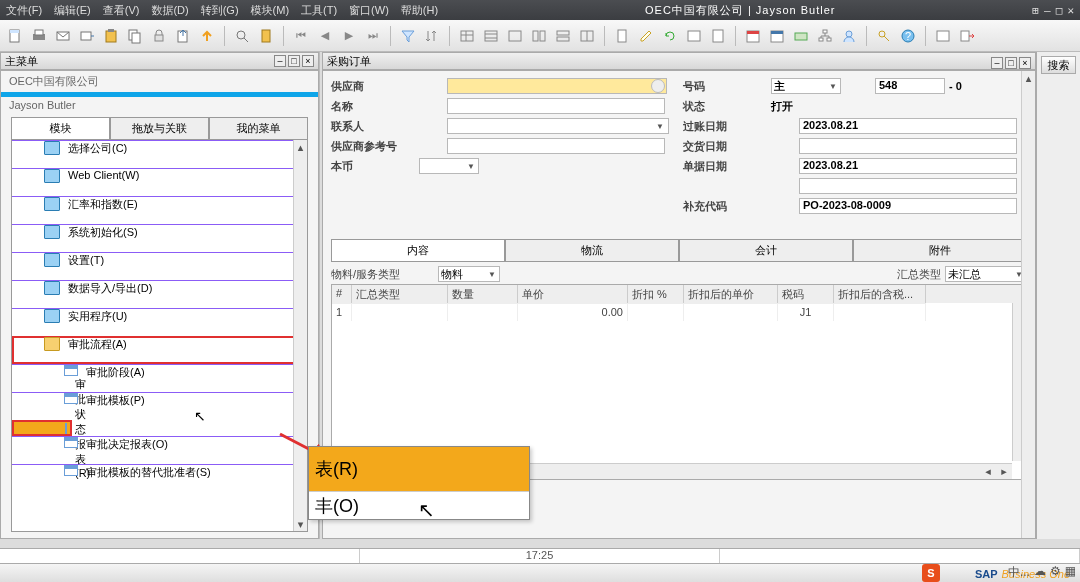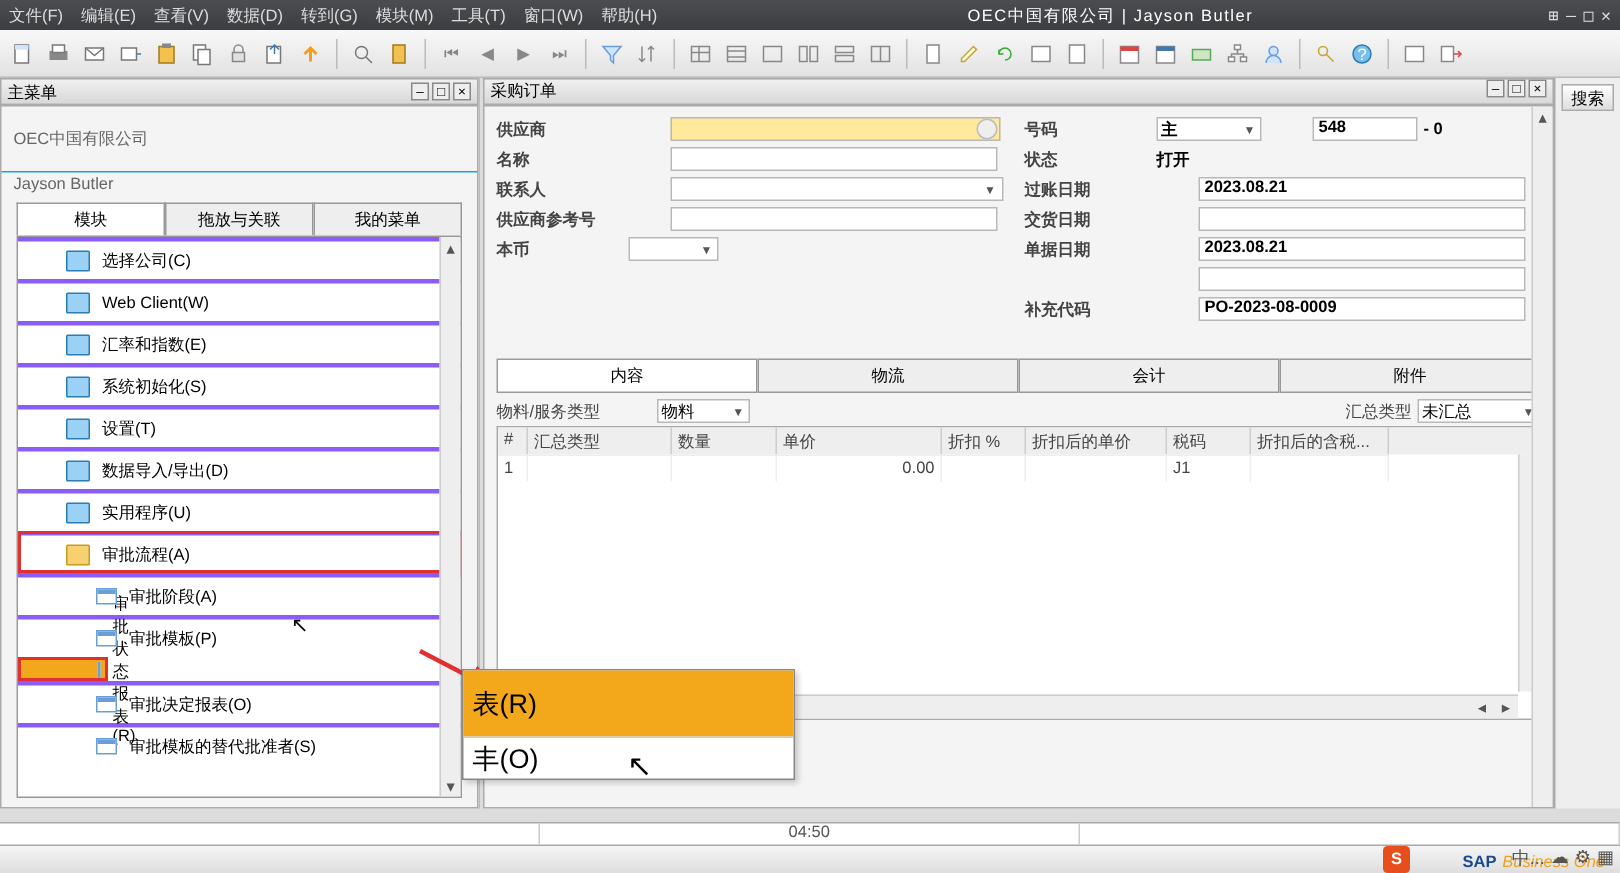--- a/index.html
+++ b/index.html
@@ -18,28 +18,28 @@
 
 
 .workspace { display: flex; height: 487px; }
 
 
 .leftdock { width: 320px; background: #e9e9e9; display: flex; flex-direction: column; border-right: 1px solid #bbb;}
 .dockhdr { background: linear-gradient(#f0f0f0,#d8d8d8); border: 1px solid #aaa; margin: 0; height: 18px; display: flex; align-items: center; padding: 0 4px; }
 .dockhdr .title { flex: 1; }
 .dockwin { border: 1px solid #aaa; margin: 0; background: #f4f4f4; flex: 1; display: flex; flex-direction: column;}
 .wb { width: 12px; height: 12px; border: 1px solid #888; background: #eee; margin-left: 2px; display:inline-flex;align-items:center;justify-content:center;font-size:9px;line-height:1;}
-.company { padding: 14px 8px; color: #666; border-bottom:1px solid #0ea5e9;}
+.company { padding: 3px 8px; color: #666; border-bottom:5px solid #0ea5e9;}
 .user { padding: 2px 8px 6px; color: #666; }
 .modtabs { display: flex; margin: 0 10px; }
 .modtab { flex: 1; text-align: center; border: 1px solid #999; border-bottom: none; padding: 3px 0; background: #eee; }
 .modtab.active { background: #fff; }
 .tree { border: 1px solid #999; margin: 0 10px 6px; background: #fff; flex: 1; overflow: hidden; position: relative;}
 .tree-inner{ position:absolute; inset:0; overflow:hidden;}
-.node { display: flex; align-items: center; height: 28px; padding-left: 32px; border-top: 3px solid #8b5cf6; gap:8px;}
+.node { display: flex; align-items: flex-start; height: 28px; padding-left: 32px; border-top: 1px solid #8b5cf6; gap:8px;}
 .node.child { padding-left: 52px; }
 .node .ficon { width:16px;height:14px;background:#9bd1f4;border:1px solid #2a7db3;border-radius:1px;position:relative;}
 .node .ficon.open{background:#f7d070;border-color:#c79a20;}
 .node .wicon{width:14px;height:11px;border:1px solid #6a9ed8;background:#fff;position:relative;}
 .node .wicon:before{content:"";position:absolute;left:0;right:0;top:0;height:3px;background:#6a9ed8;}
 .node.rbox{ outline:2px solid #e03030; outline-offset:-2px;}
 .node.sel{ background:#f3a81b; color:#000;}
 .tree .scrbar{position:absolute;right:0;top:0;bottom:0;width:14px;background:#eee;border-left:1px solid #ccc;}
 .arrowup,.arrowdn{height:14px;display:flex;align-items:center;justify-content:center;color:#555;}
 
@@ -51,21 +51,21 @@
 
 
 .zoompop{position:absolute;left:308px;top:446px;width:222px;border:1px solid #888;background:#fff;box-shadow:2px 2px 4px rgba(0,0,0,.2);}
 .zoompop .row1{height:44px;display:flex;align-items:center;padding-left:6px;background:#f3a81b;font-size:18px;}
 .zoompop .row2{height:28px;display:flex;align-items:center;padding-left:6px;font-size:18px;border-top:1px solid #ccc;overflow:hidden;}
 .zoomcursor{position:absolute;left:418px;top:498px;font-size:20px;}
 
 
 .rightarea{flex:1;display:flex;position:relative;}
 .formdock{flex:1;display:flex;flex-direction:column;padding:0 0 0 2px;}
-.formhdr{background:linear-gradient(#f0f0f0,#d8d8d8);border:1px solid #aaa;height:18px;display:flex;align-items:flex-start;padding:0 4px;}
+.formhdr{background:linear-gradient(#f0f0f0,#d8d8d8);border:1px solid #aaa;height:18px;display:flex;align-items:flex-end;padding:0 4px;}
 .formhdr .title{flex:1;}
 .formwin{border:1px solid #aaa;flex:1;background:#f4f4f4;display:flex;flex-direction:column;position:relative;overflow:hidden;}
 .formscroll{position:absolute;right:0;top:0;bottom:0;width:14px;background:#eee;border-left:1px solid #ccc;}
 
 .formgrid{display:flex;padding:6px 18px 2px 8px;gap:18px;}
 .col{flex:1;display:flex;flex-direction:column;gap:2px;font-weight:bold;}
 .frow{display:flex;align-items:center;height:18px;}
 .frow label{width:88px;color:#444;}
 .tinput{flex:1;height:16px;border:1px solid #b8b8b8;background:#fff;padding:0 3px;margin-left:28px;}
 .tinput.yellow{background:#ffe99c;}
@@ -525,21 +525,21 @@
               <div class="dgh" style="width: 92px;">折扣后的含税...</div>
             </div>
           <div id="dgbody">
               <div class="dgrow">
                 <div class="dgc" style="width: 20px;">1</div>
                 <div class="dgc" style="width: 96px;"></div>
                 <div class="dgc" style="width: 70px;"></div>
                 <div class="dgc" style="width: 110px; text-align: right;">0.00</div>
                 <div class="dgc" style="width: 56px;"></div>
                 <div class="dgc" style="width: 94px;"></div>
-                <div class="dgc" style="width: 56px;">J1</div>
+                <div class="dgc" style="width: 56px; text-align: center;">J1</div>
                 <div class="dgc" style="width: 92px;"></div>
               </div>
             </div>
           <div class="dgscr"></div>
           <div class="dgbot">
             <span class="ar">◂</span>
             <span class="ar">▸</span>
           </div>
         </div>
 
@@ -565,21 +565,21 @@
 </svg>
 
 <div class="zoompop">
   <div class="row1">表(R)</div>
   <div class="row2">丰(O)</div>
 </div>
 <span class="cursor zoomcursor">↖</span>
 
 <div class="bottombar">
   <div class="cell"></div>
-  <div class="cell">04:50</div>
+  <div class="cell">17:25</div>
   <div class="cell"></div>
 </div>
 <div class="statusbar">
   <span class="brand"><b>SAP</b> <span style="color:#f0a020">Business One</span></span>
   <span class="slogo">S</span>
   <div class="tray2">
     <span>中...</span>
     <span>☁</span>
     <span>⚙</span>
     <span>▦</span>

